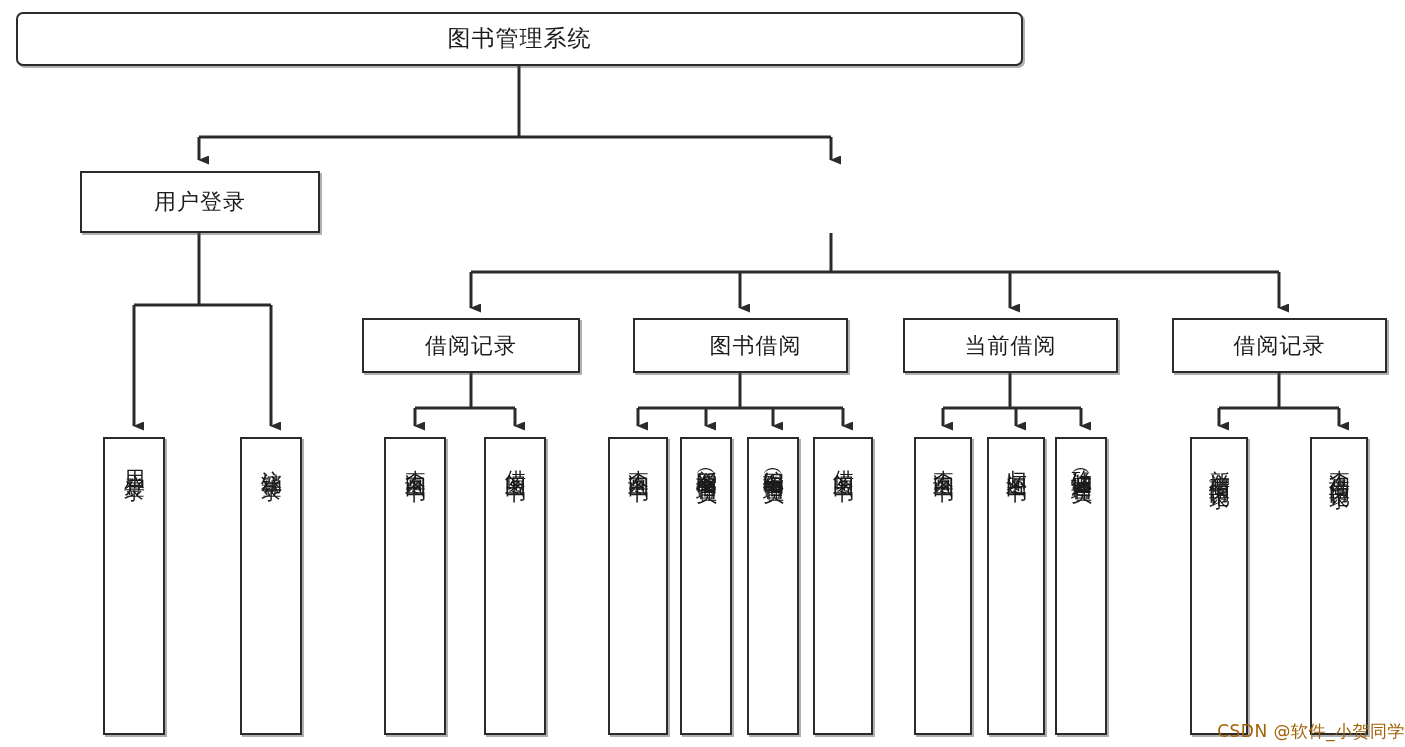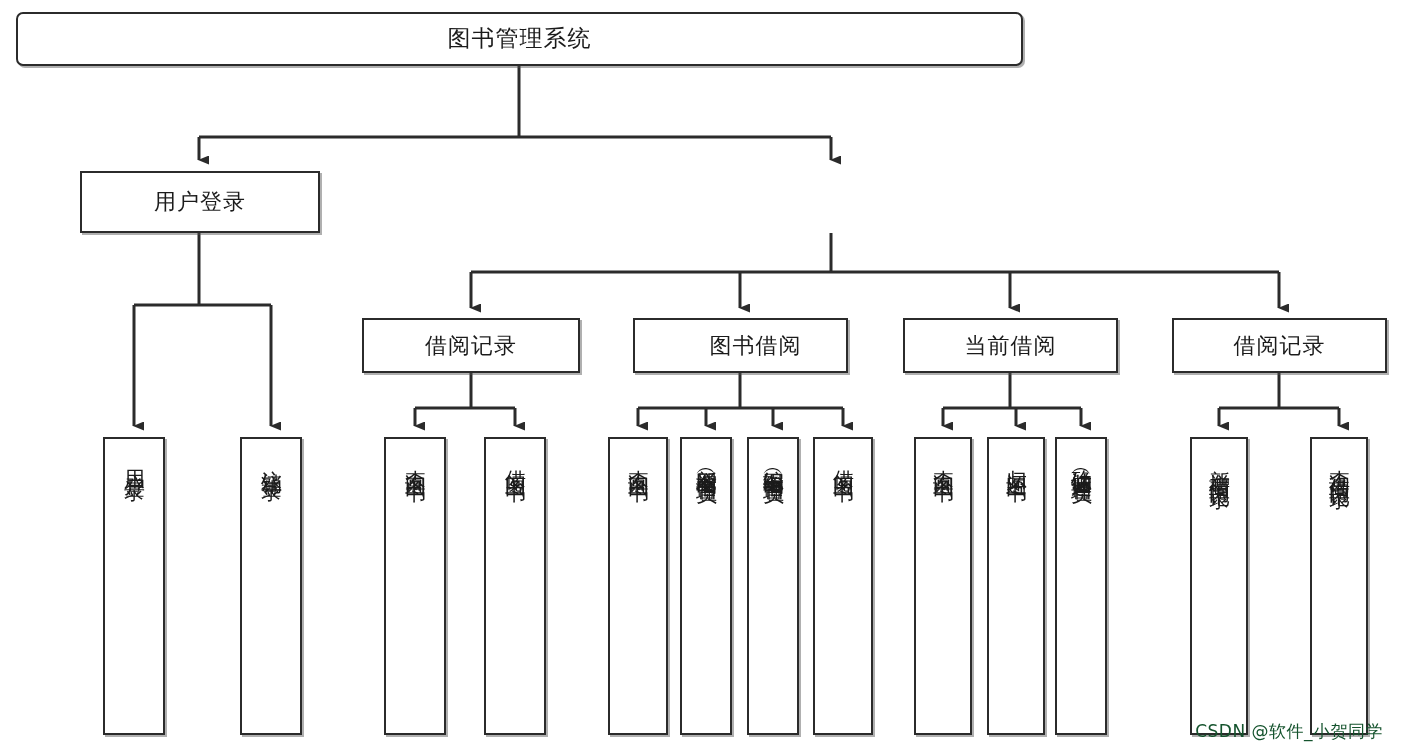--- a/index.html
+++ b/index.html
@@ -59,24 +59,24 @@
     text-orientation:upright;
     font-size:21px;
     letter-spacing:4px;
     line-height:1;
   }
   .node.vert.tall .node-label{
     letter-spacing:2px;
   }
   #watermark{
     position:absolute;
-    right:22px;
+    right:0;
     bottom:4px;
     font-size:17px;
-    color:#14532d;
+    color:#a16207;
     letter-spacing:.5px;
     z-index:6;
     white-space:nowrap;
     font-family:"DejaVu Sans","Liberation Sans",sans-serif;
   }
 </style>
 </head>
 <body>
 
 <div id="diagram-root">

